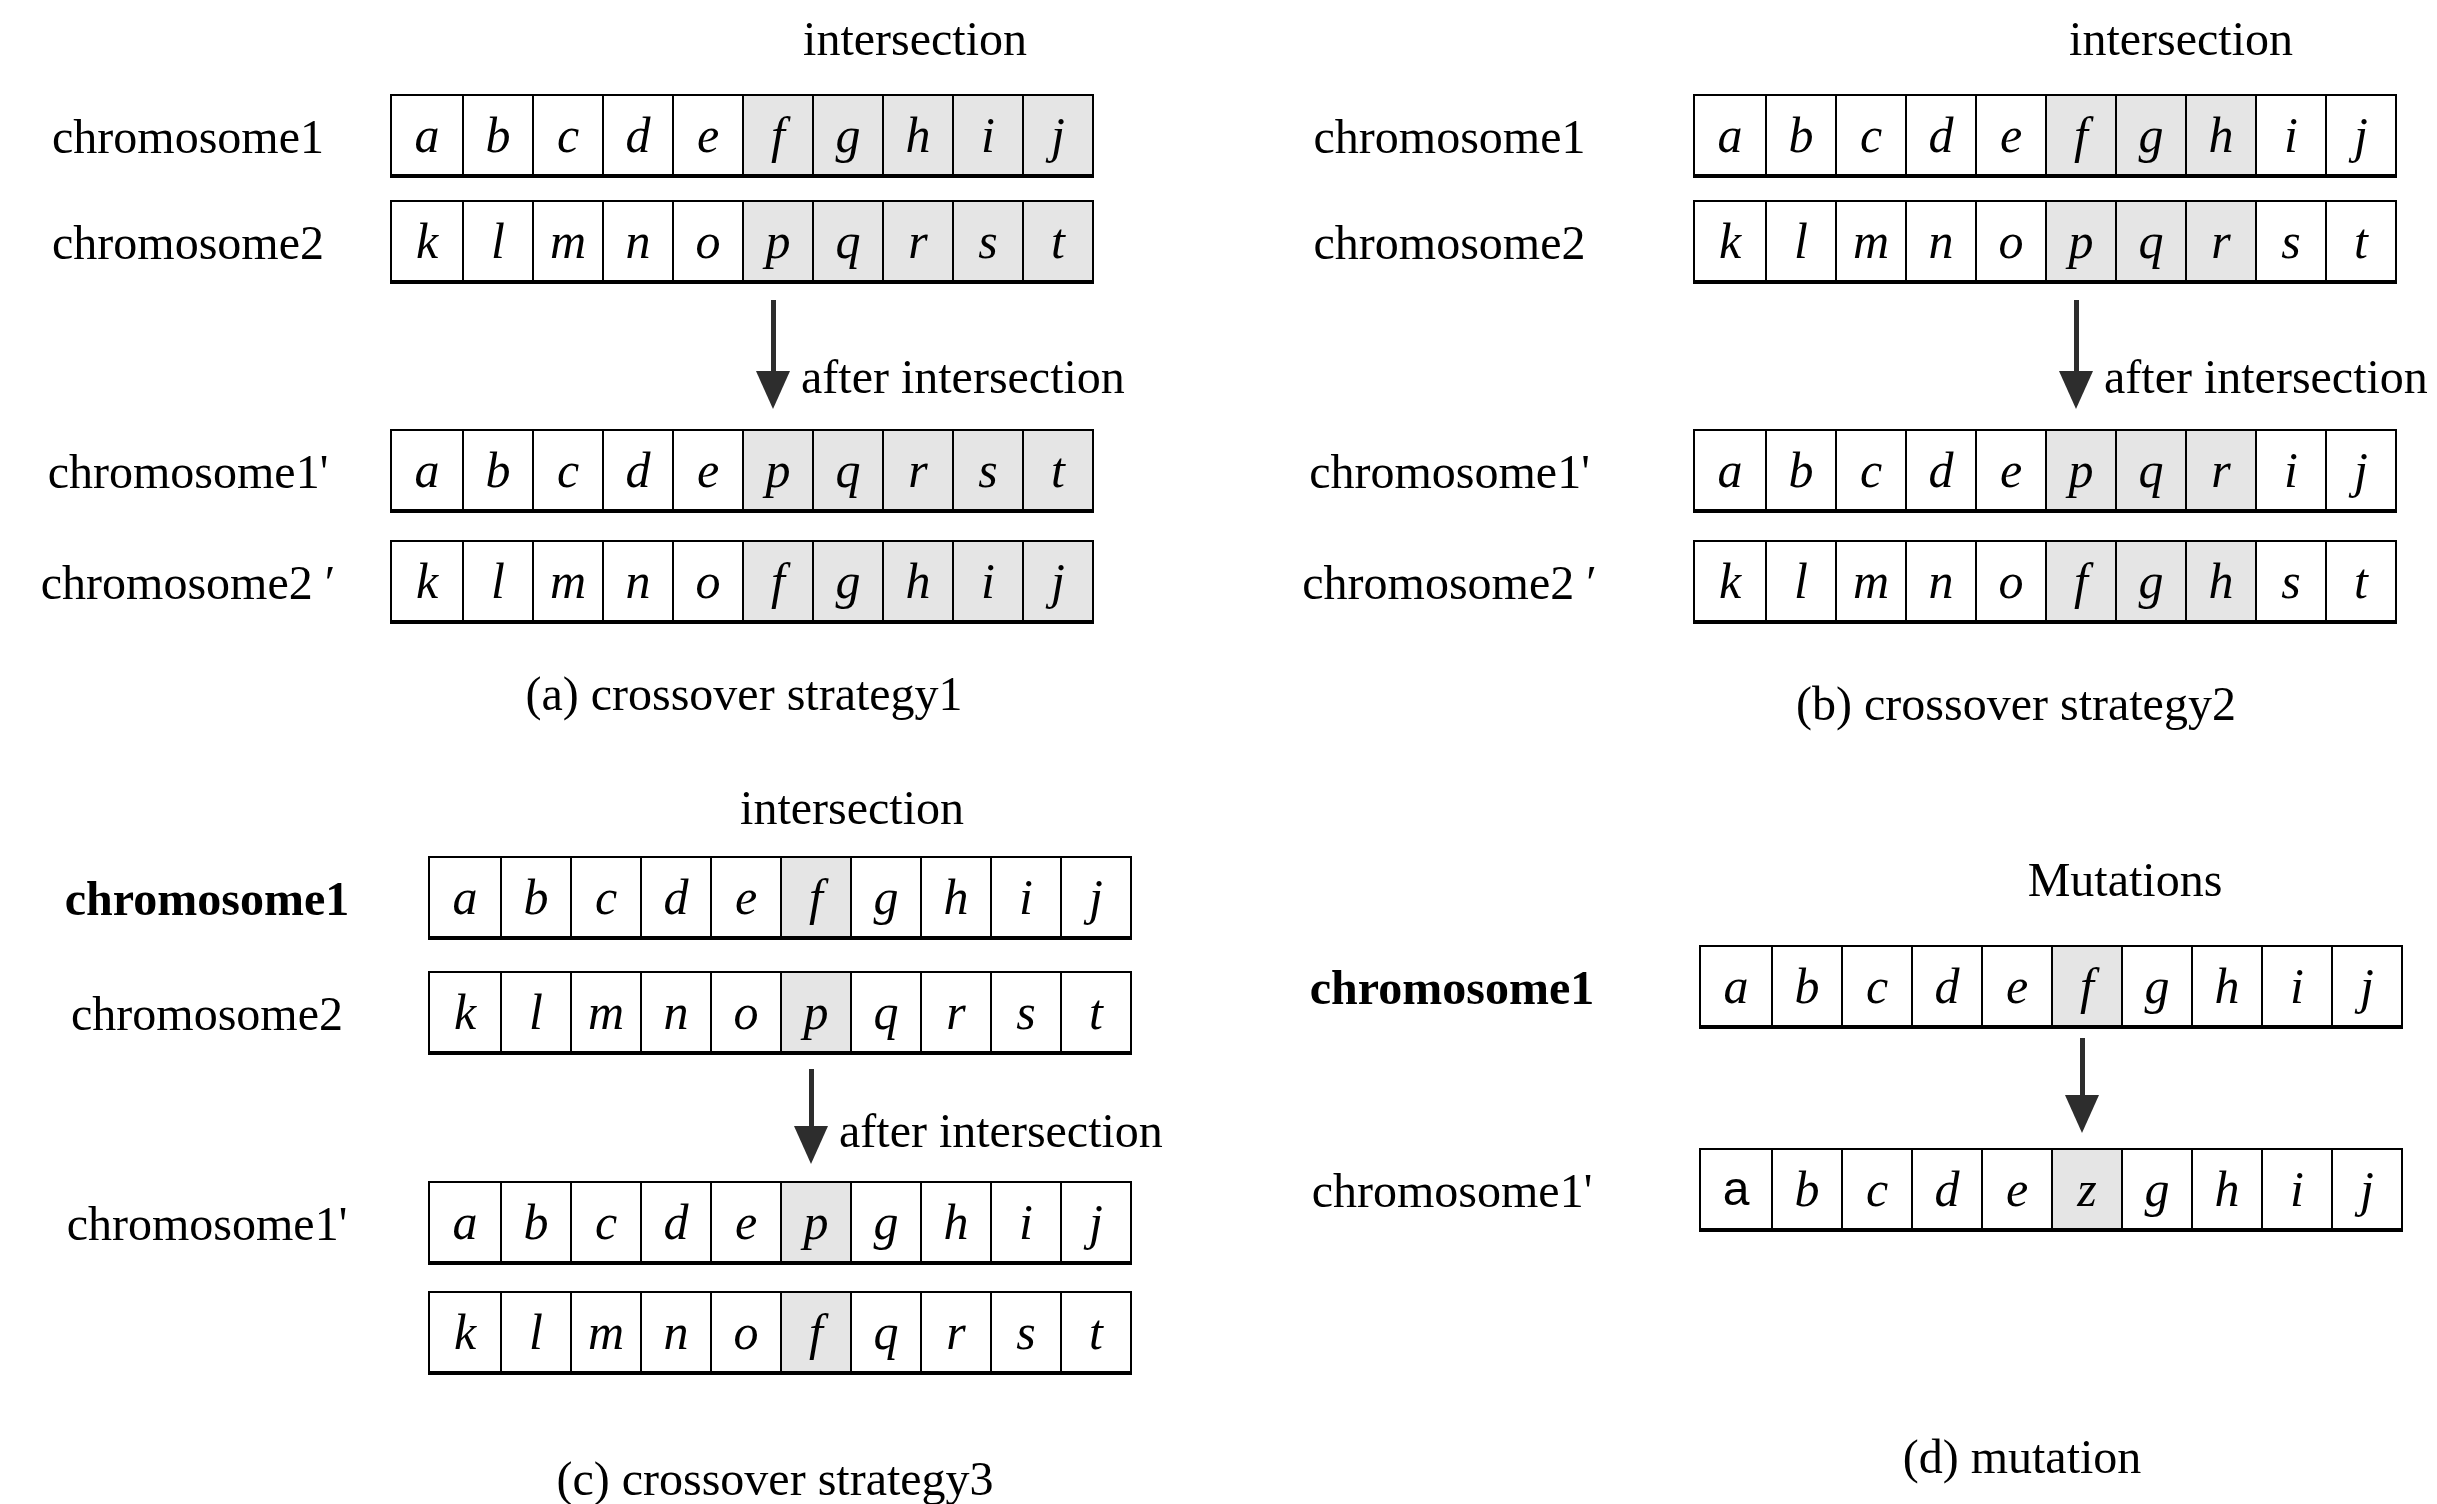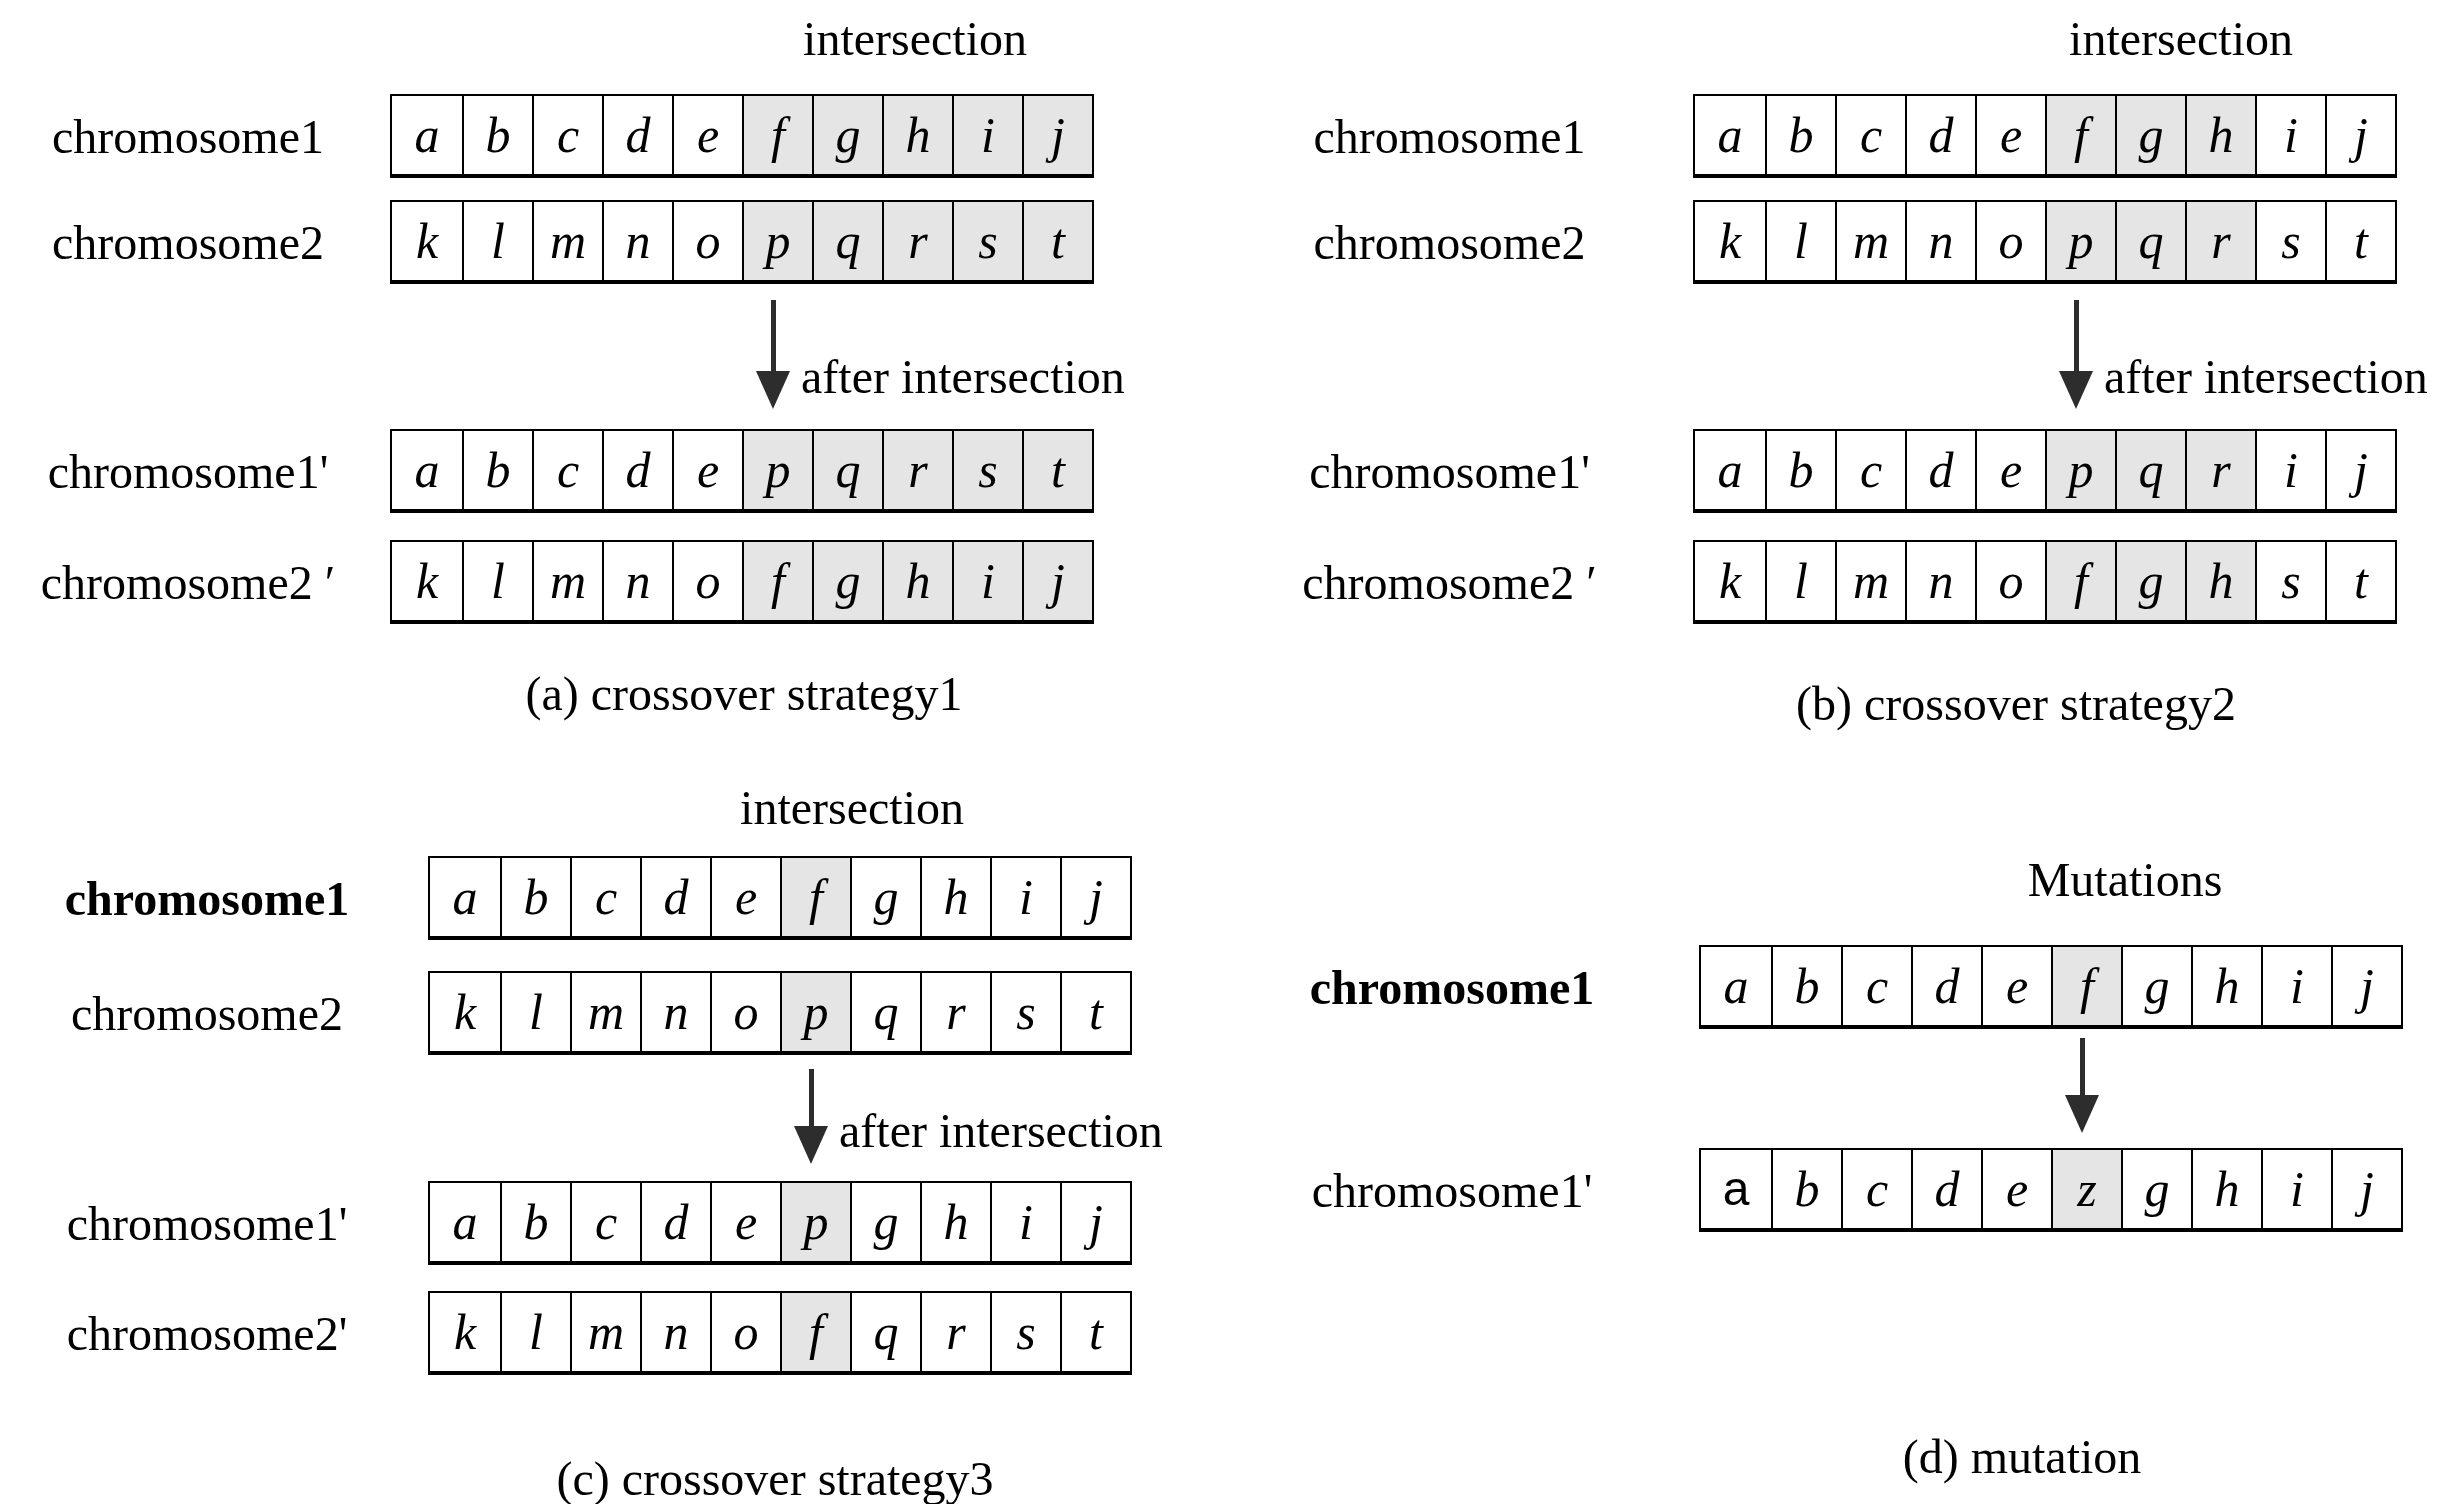--- a/index.html
+++ b/index.html
@@ -242,21 +242,20 @@
           <div class="gene-cell">d</div>
           <div class="gene-cell">e</div>
           <div class="gene-cell hl">p</div>
           <div class="gene-cell">g</div>
           <div class="gene-cell">h</div>
           <div class="gene-cell">i</div>
           <div class="gene-cell">j</div>
         </div>
   </div>
       <div class="chrom-row" style="top: 541px;">
-    <div class="row-label" style="width: 386px;">chromosome2'</div>
     <div class="gene-grid" style="left: 428px;">
           <div class="gene-cell">k</div>
           <div class="gene-cell">l</div>
           <div class="gene-cell">m</div>
           <div class="gene-cell">n</div>
           <div class="gene-cell">o</div>
           <div class="gene-cell hl">f</div>
           <div class="gene-cell">q</div>
           <div class="gene-cell">r</div>
           <div class="gene-cell">s</div>

